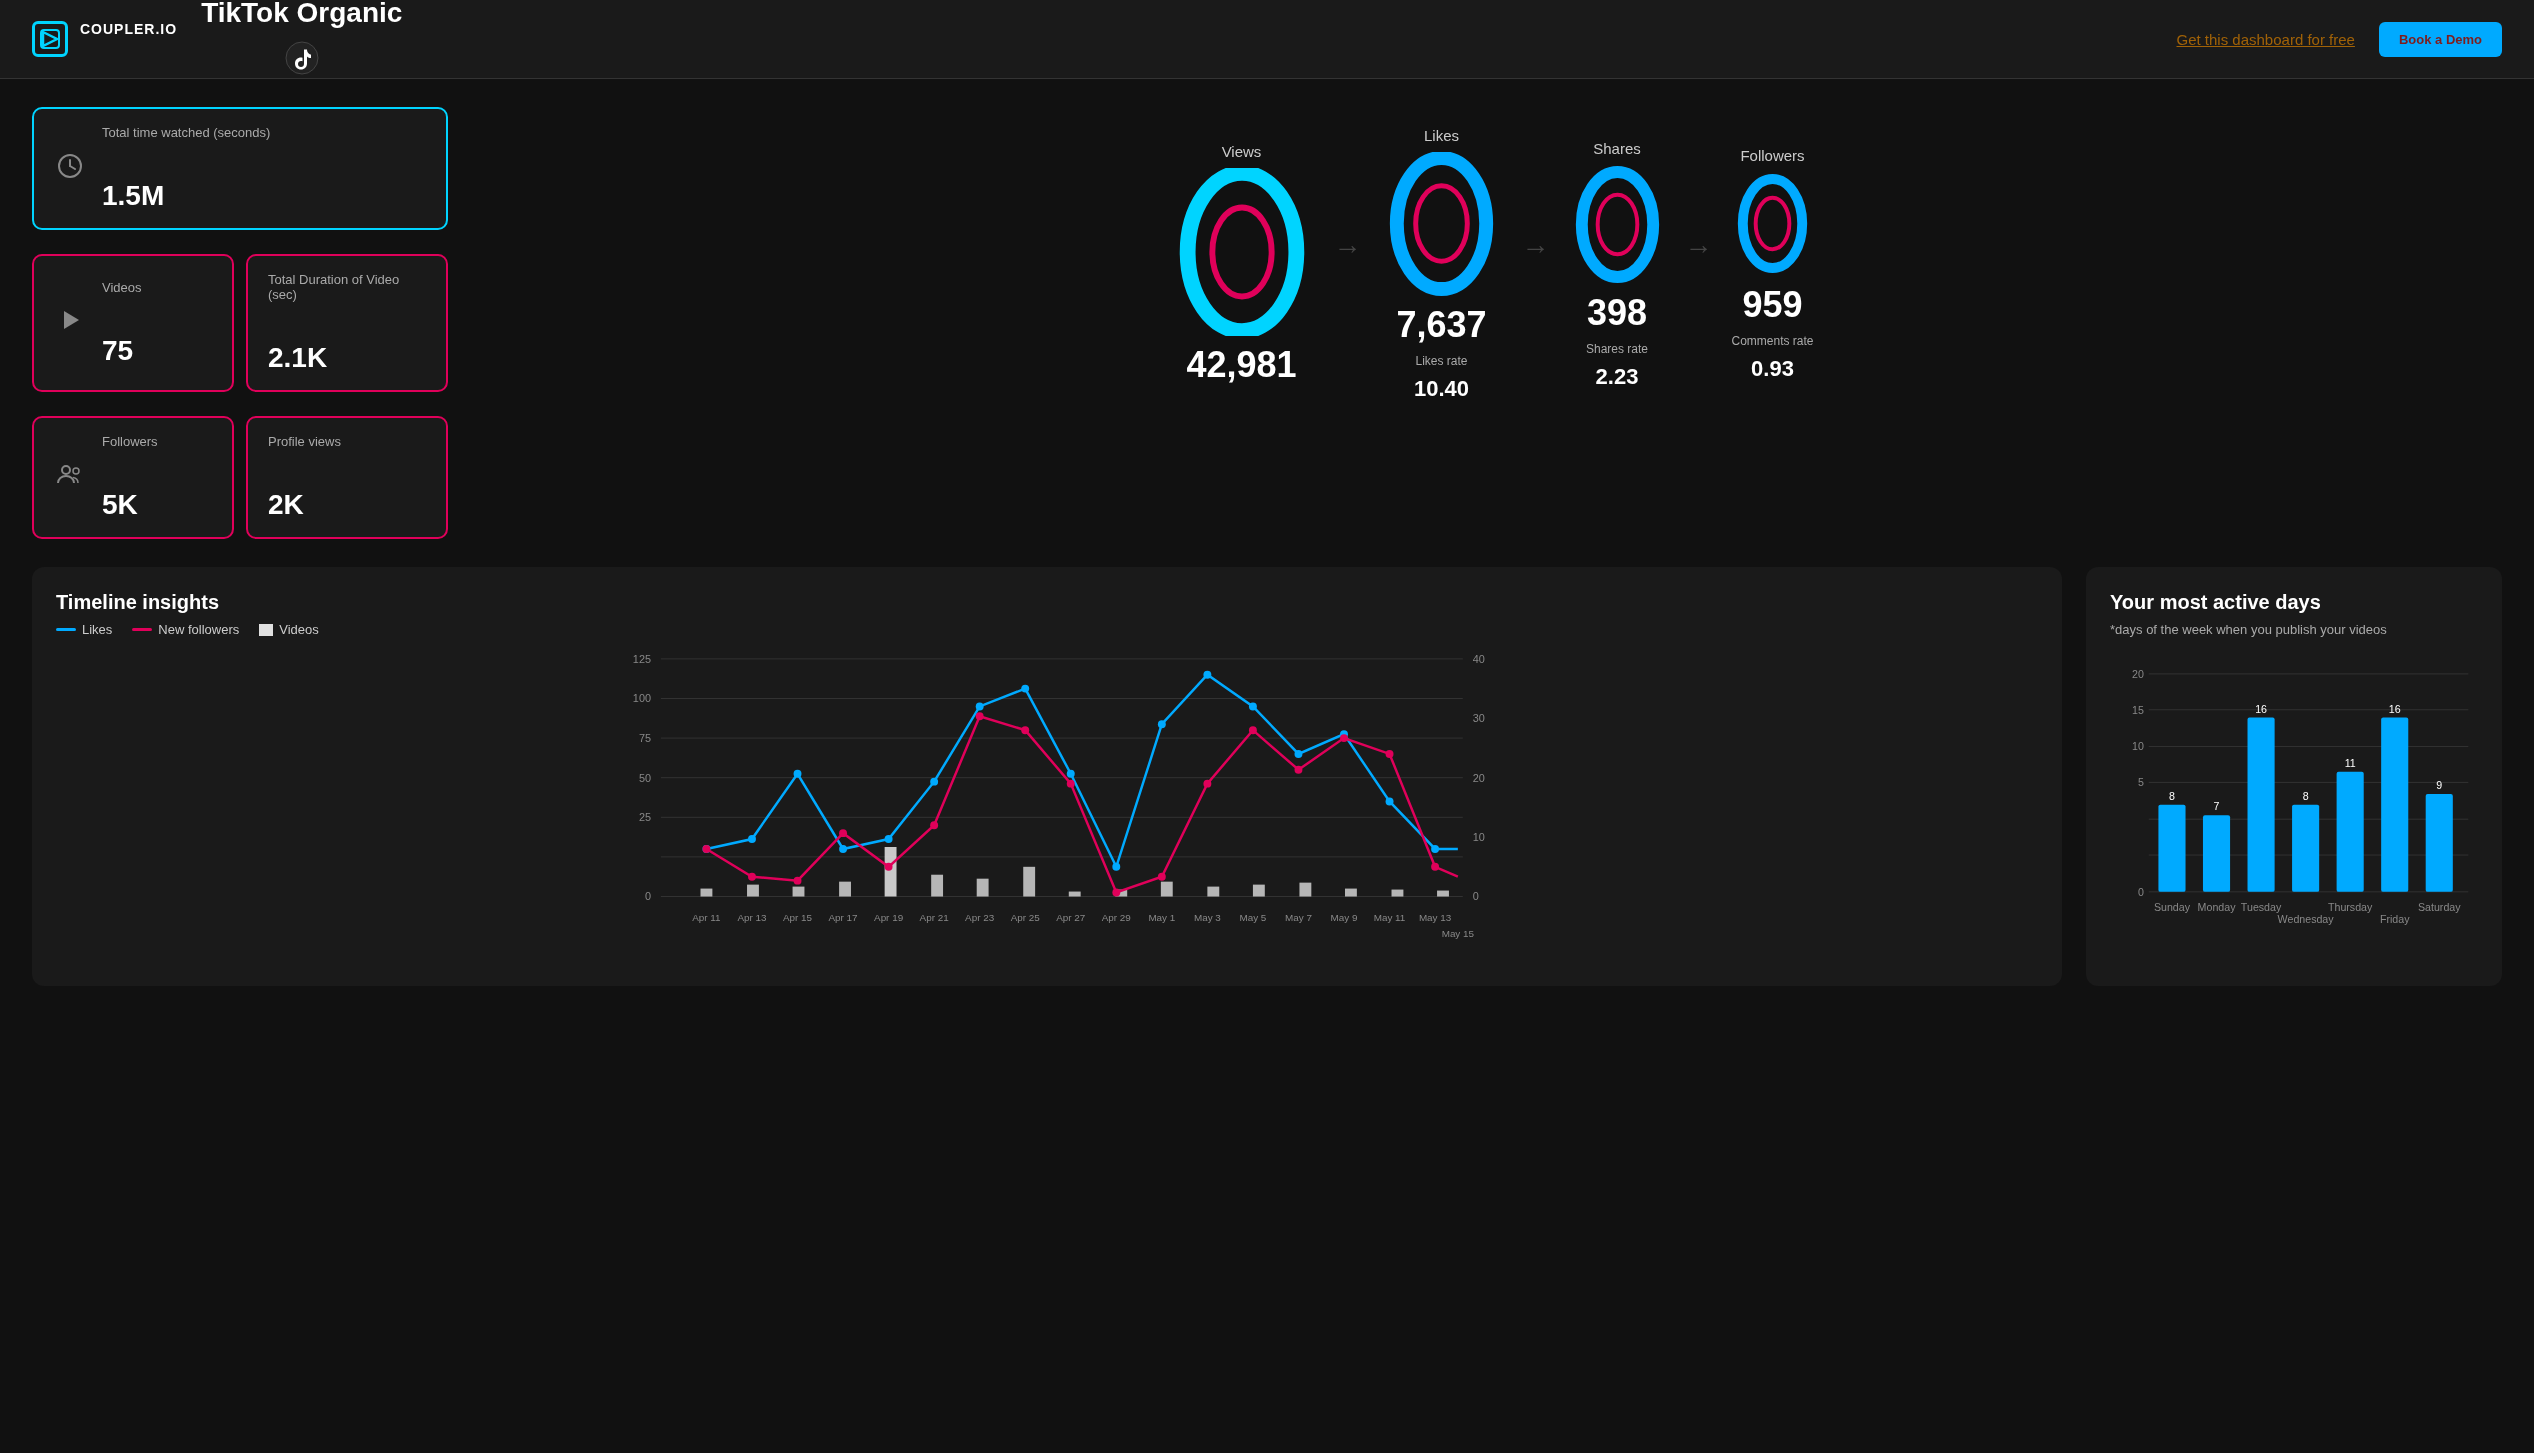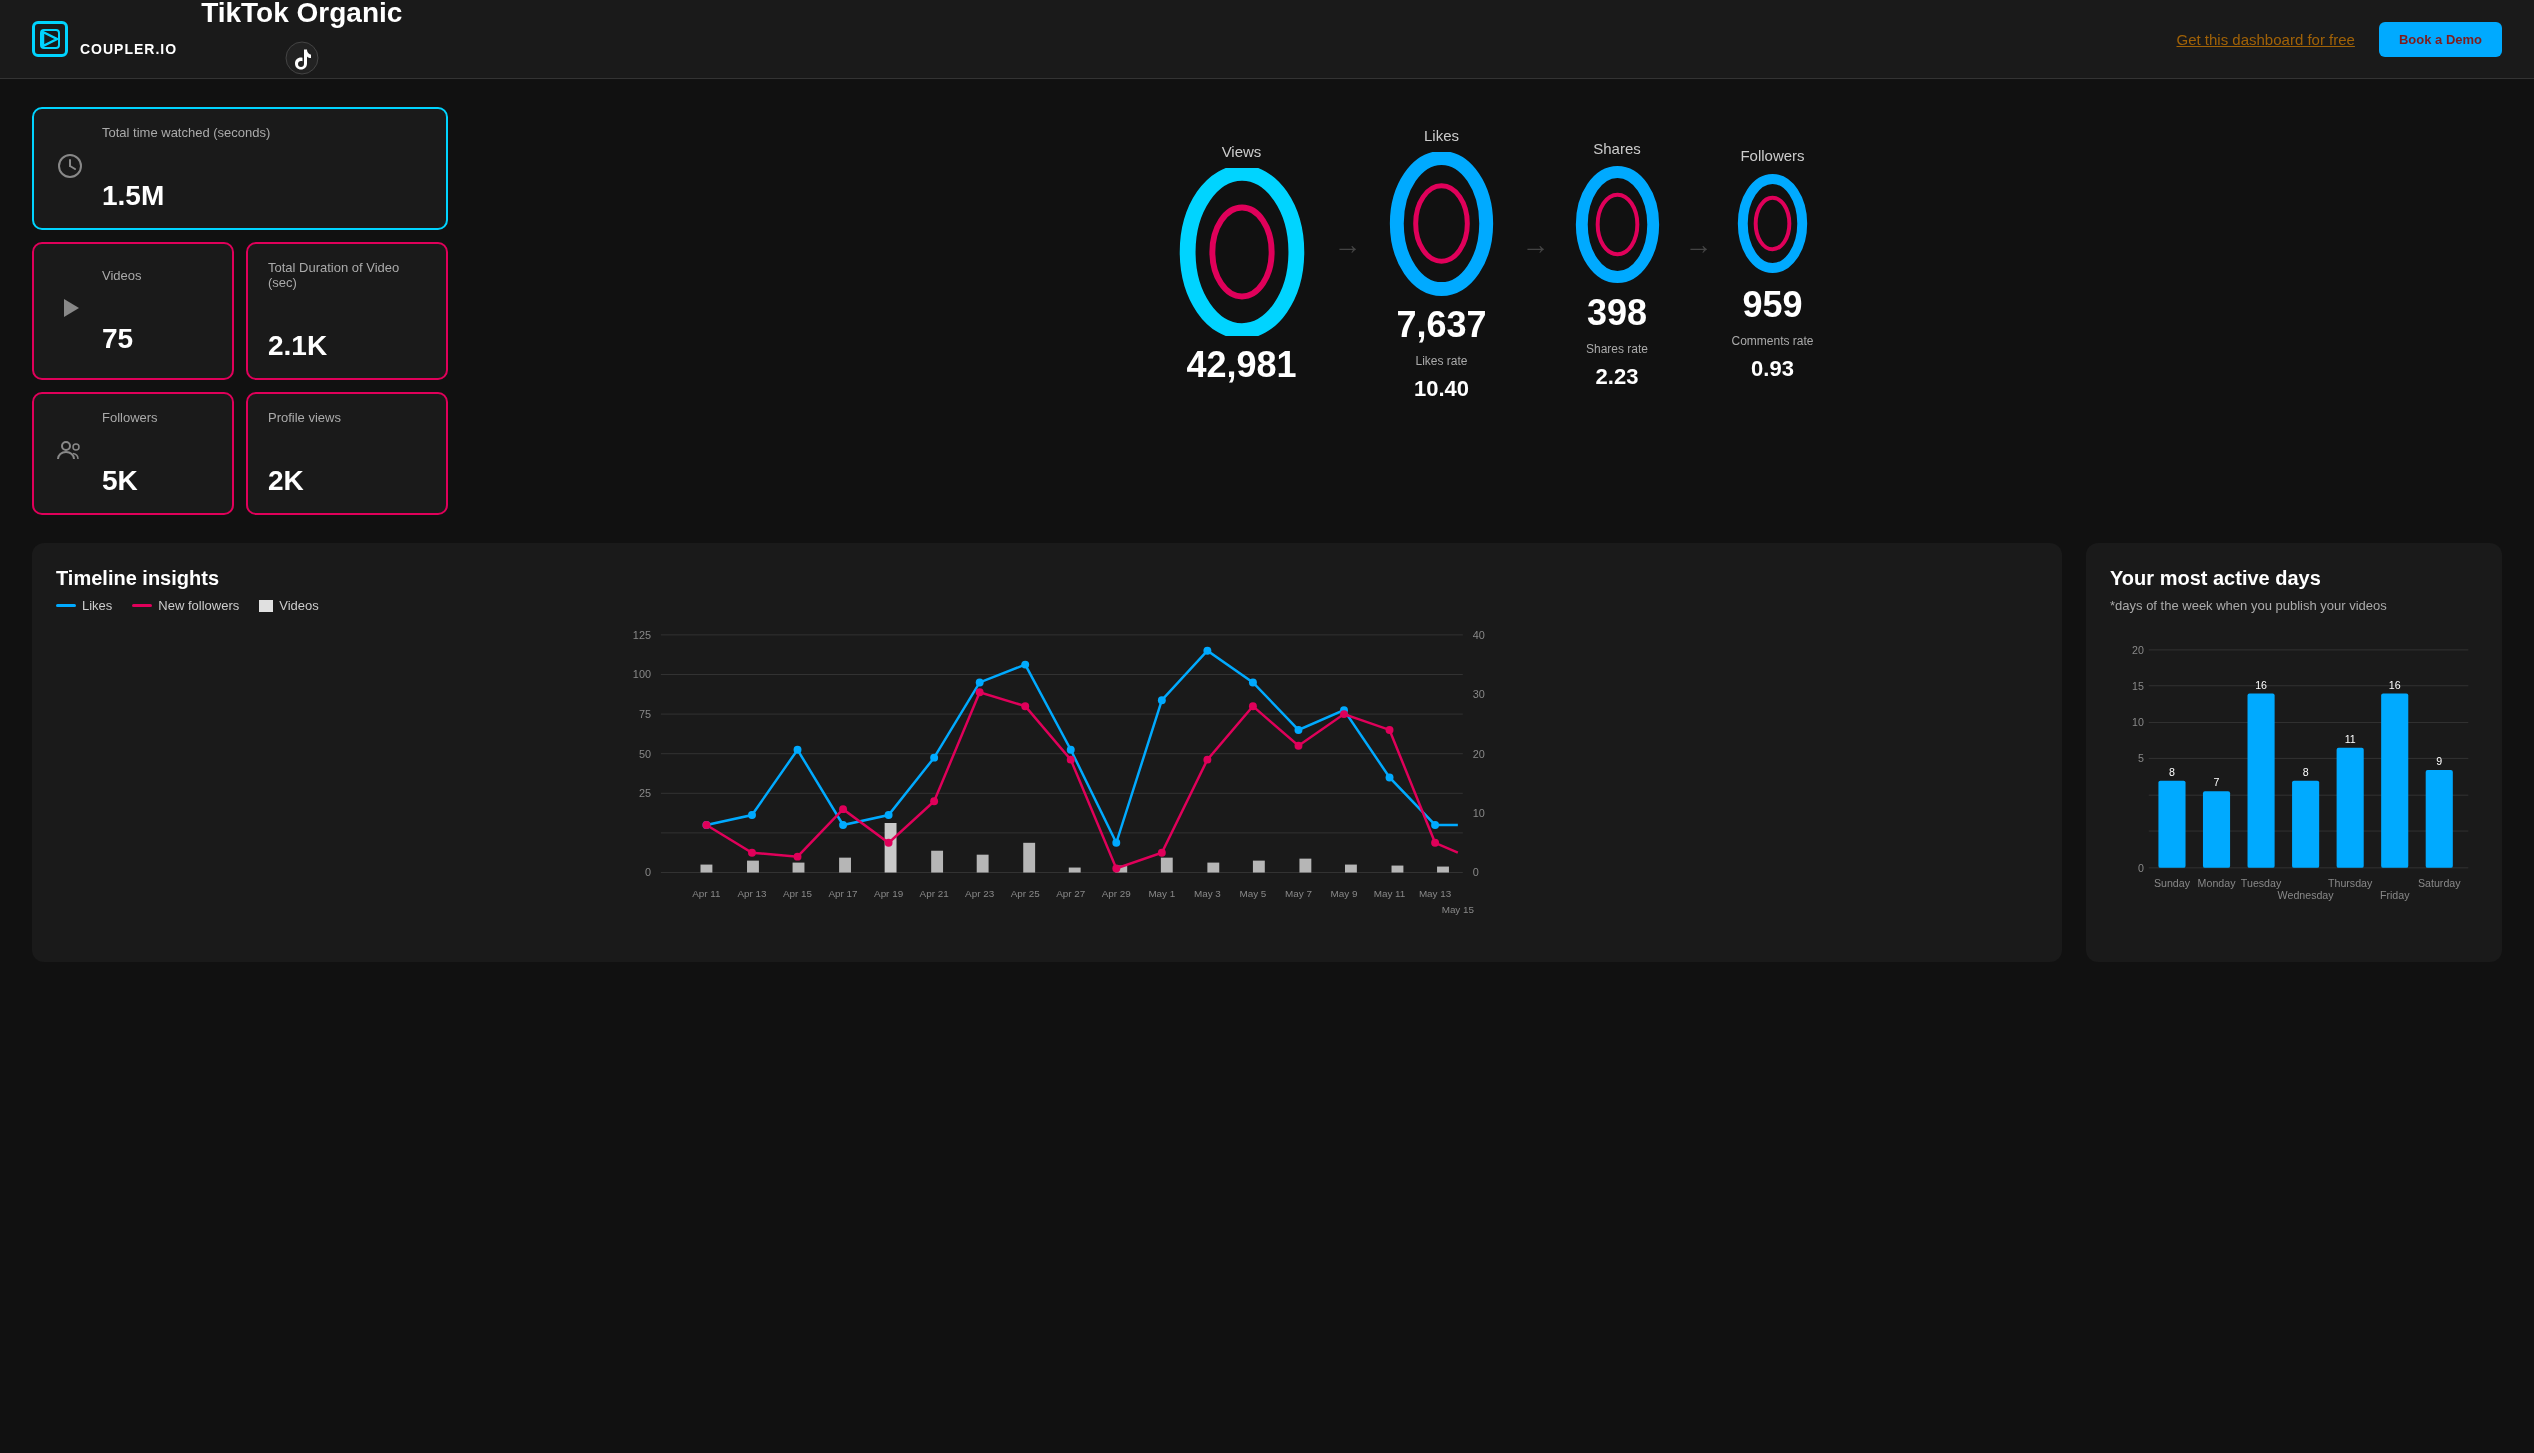--- a/index.html
+++ b/index.html
@@ -15,21 +15,21 @@
     .header {
       background: #1a1a1a;
       display: flex;
       align-items: center;
       padding: 0 32px;
       height: 79px;
       border-bottom: 1px solid #333;
     }
     .logo-area {
       display: flex;
-      align-items: flex-end;
+      align-items: flex-start;
       gap: 12px;
       margin-right: 24px;
     }
     .logo-icon {
       width: 36px;
       height: 36px;
       border: 3px solid #00d4ff;
       border-radius: 6px;
       display: flex;
       align-items: center;
@@ -90,21 +90,21 @@
     .top-section {
       display: flex;
       gap: 32px;
       margin-bottom: 28px;
       align-items: flex-start;
     }
 
     .stat-cards {
       display: flex;
       flex-direction: column;
-      gap: 12px;
+      gap: 24px;
       min-width: 416px;
     }
 
     .stat-card {
       background: #1a1a1a;
       border: 2px solid #00d4ff;
       border-radius: 10px;
       padding: 16px 20px;
       display: flex;
       align-items: center;

